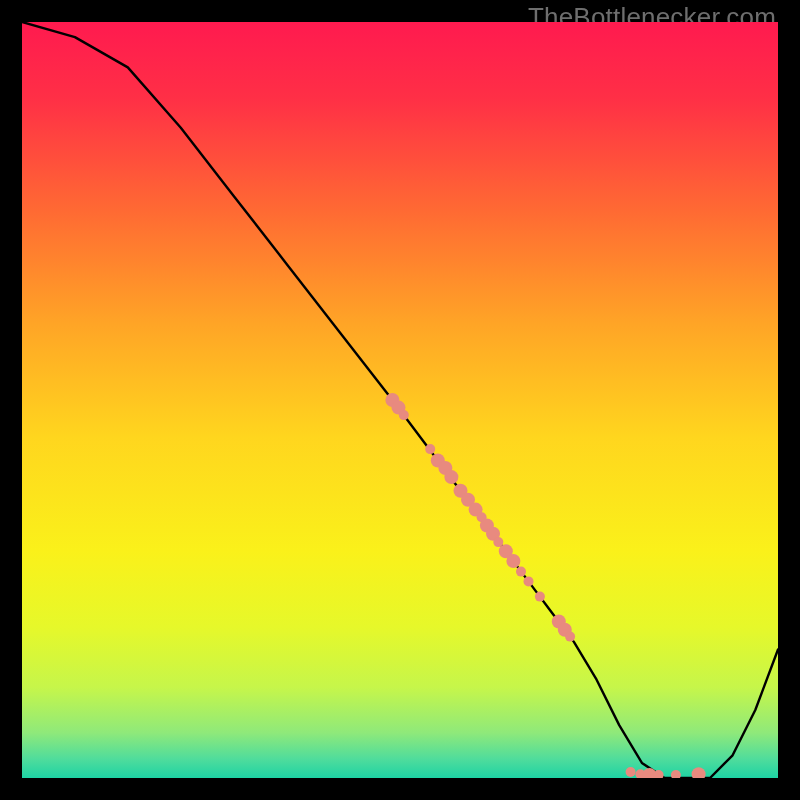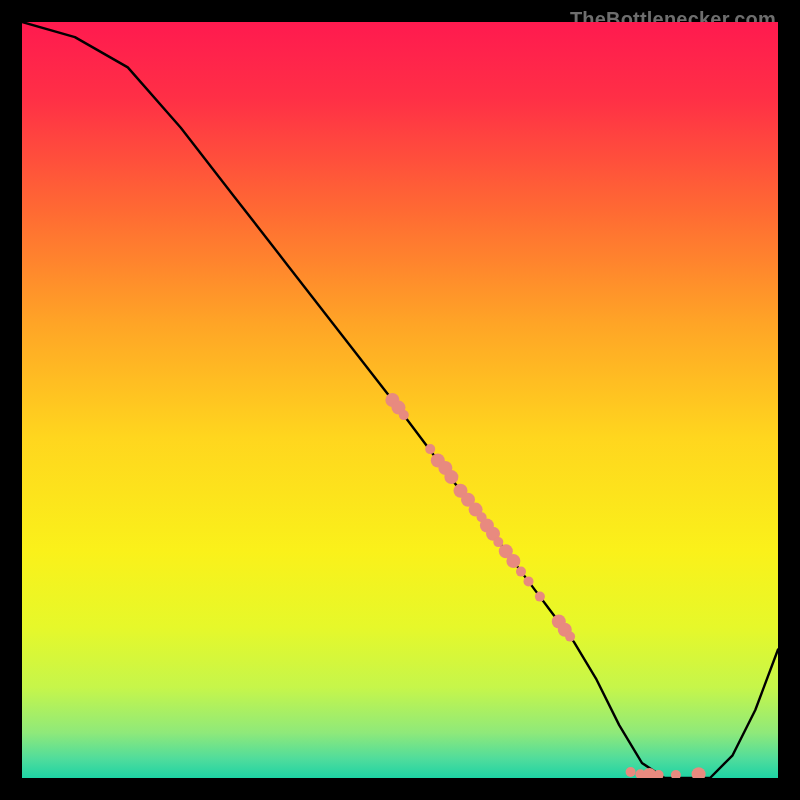--- a/index.html
+++ b/index.html
@@ -20,25 +20,25 @@
   }
   .plot-area {
     position: absolute;
     left: 0;
     top: 0;
     width: 756px;
     height: 756px;
   }
   .watermark {
     position: absolute;
-    top: 8px;
+    top: 2px;
     right: 24px;
     font-family: Arial, Helvetica, sans-serif;
-    font-size: 20px;
-    font-weight: 700;
+    font-size: 26px;
+    font-weight: 400;
     color: #6e6e6e;
     letter-spacing: 0.2px;
     user-select: none;
   }
   svg {
     display: block;
   }
 </style>
 </head>
 <body>

